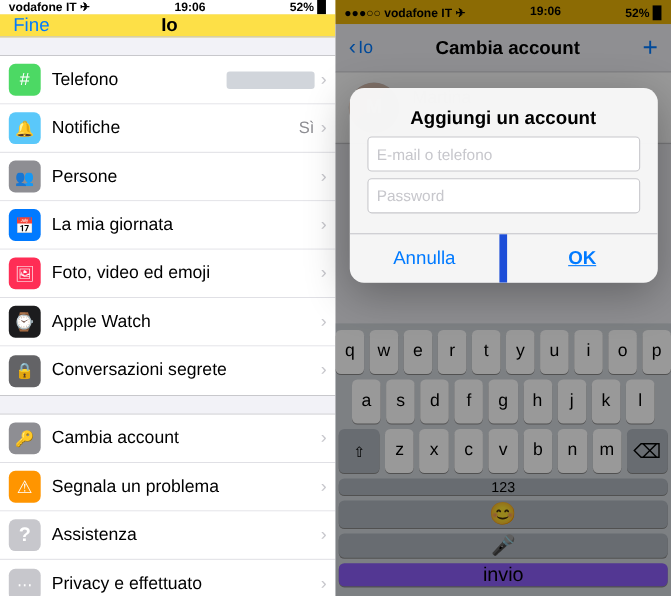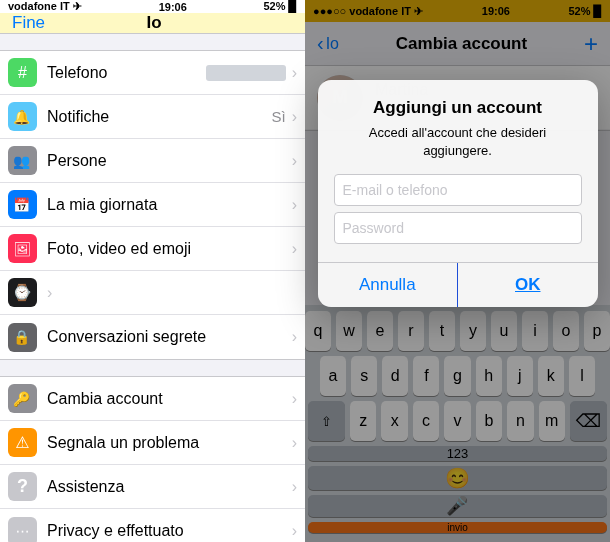--- a/index.html
+++ b/index.html
@@ -25,21 +25,21 @@
       background: #fff;
       display: flex;
       align-items: center;
       justify-content: space-between;
       padding: 0 8px;
       font-size: 11px;
       font-weight: 600;
     }
     .nav-bar {
       height: 44px;
-      background: #fef9c3;
+      background: #fde047;
       display: flex;
       align-items: flex-start;
       justify-content: space-between;
       padding: 0 12px;
       border-bottom: 1px solid #c8c8cc;
     }
     .nav-bar .nav-action {
       color: #007aff;
       font-size: 17px;
       font-weight: 400;
@@ -245,21 +245,21 @@
       display: flex;
       align-items: center;
       justify-content: center;
       font-size: 17px;
       color: #007aff;
       cursor: pointer;
       background: transparent;
       border: none;
     }
     .modal-btn + .modal-btn {
-      border-left: 1px solid #1d4ed8;
+      border-left: 7px solid #1d4ed8;
       font-weight: 600;
       text-decoration: underline;
     }
 
     
     .keyboard {
       position: absolute;
       bottom: 0;
       left: 0;
       right: 0;
@@ -292,22 +292,22 @@
       color: #000;
       font-size: 13px;
       min-width: 36px;
       flex: 1.4;
     }
     .key.space-key {
       flex: 4;
       font-size: 14px;
     }
     .key.invio-key {
-      background: #f97316;
-      font-size: 10px;
+      background: #8b5cf6;
+      font-size: 18px;
       flex: 1.8;
     }
     .key.num-key {
       flex: 1.5;
       font-size: 13px;
     }
     .key.emoji-key { font-size: 20px; }
     .key.mic-key { font-size: 18px; }
     .key.delete-key { font-size: 18px; }
     .keyboard-bottom-row {
@@ -357,20 +357,21 @@
       <span class="list-item-text">La mia giornata</span>
       <span class="list-item-chevron">›</span>
     </div>
     <div class="list-item">
       <div class="list-item-icon" style="background:#ff2d55;color:#fff;font-size:14px;">🖼</div>
       <span class="list-item-text">Foto, video ed emoji</span>
       <span class="list-item-chevron">›</span>
     </div>
     <div class="list-item">
       <div class="list-item-icon icon-black" style="color:#fff;font-size:16px;">⌚</div>
+      <span class="list-item-text">Apple Watch</span>
       <span class="list-item-chevron">›</span>
     </div>
     <div class="list-item">
       <div class="list-item-icon" style="background:#636366;color:#fff;font-size:14px;">🔒</div>
       <span class="list-item-text">Conversazioni segrete</span>
       <span class="list-item-chevron">›</span>
     </div>
   </div>
 
   <div class="section-group">
@@ -425,21 +426,20 @@
         <div class="account-status">Accesso effettuato</div>
       </div>
       <span class="list-item-chevron">›</span>
     </div>
   </div>
 
   <div class="modal-overlay">
     <div class="modal-box">
       <div class="modal-content">
         <div class="modal-title">Aggiungi un account</div>
-        <div class="modal-message">Accedi all'account che desideri aggiungere.</div>
         <input class="modal-input" type="text" placeholder="E-mail o telefono" style="">
         <input class="modal-input" type="password" placeholder="Password" style="">
       </div>
       <div class="modal-buttons">
         <button class="modal-btn">Annulla</button>
         <button class="modal-btn">OK</button>
       </div>
     </div>
   </div>
 

